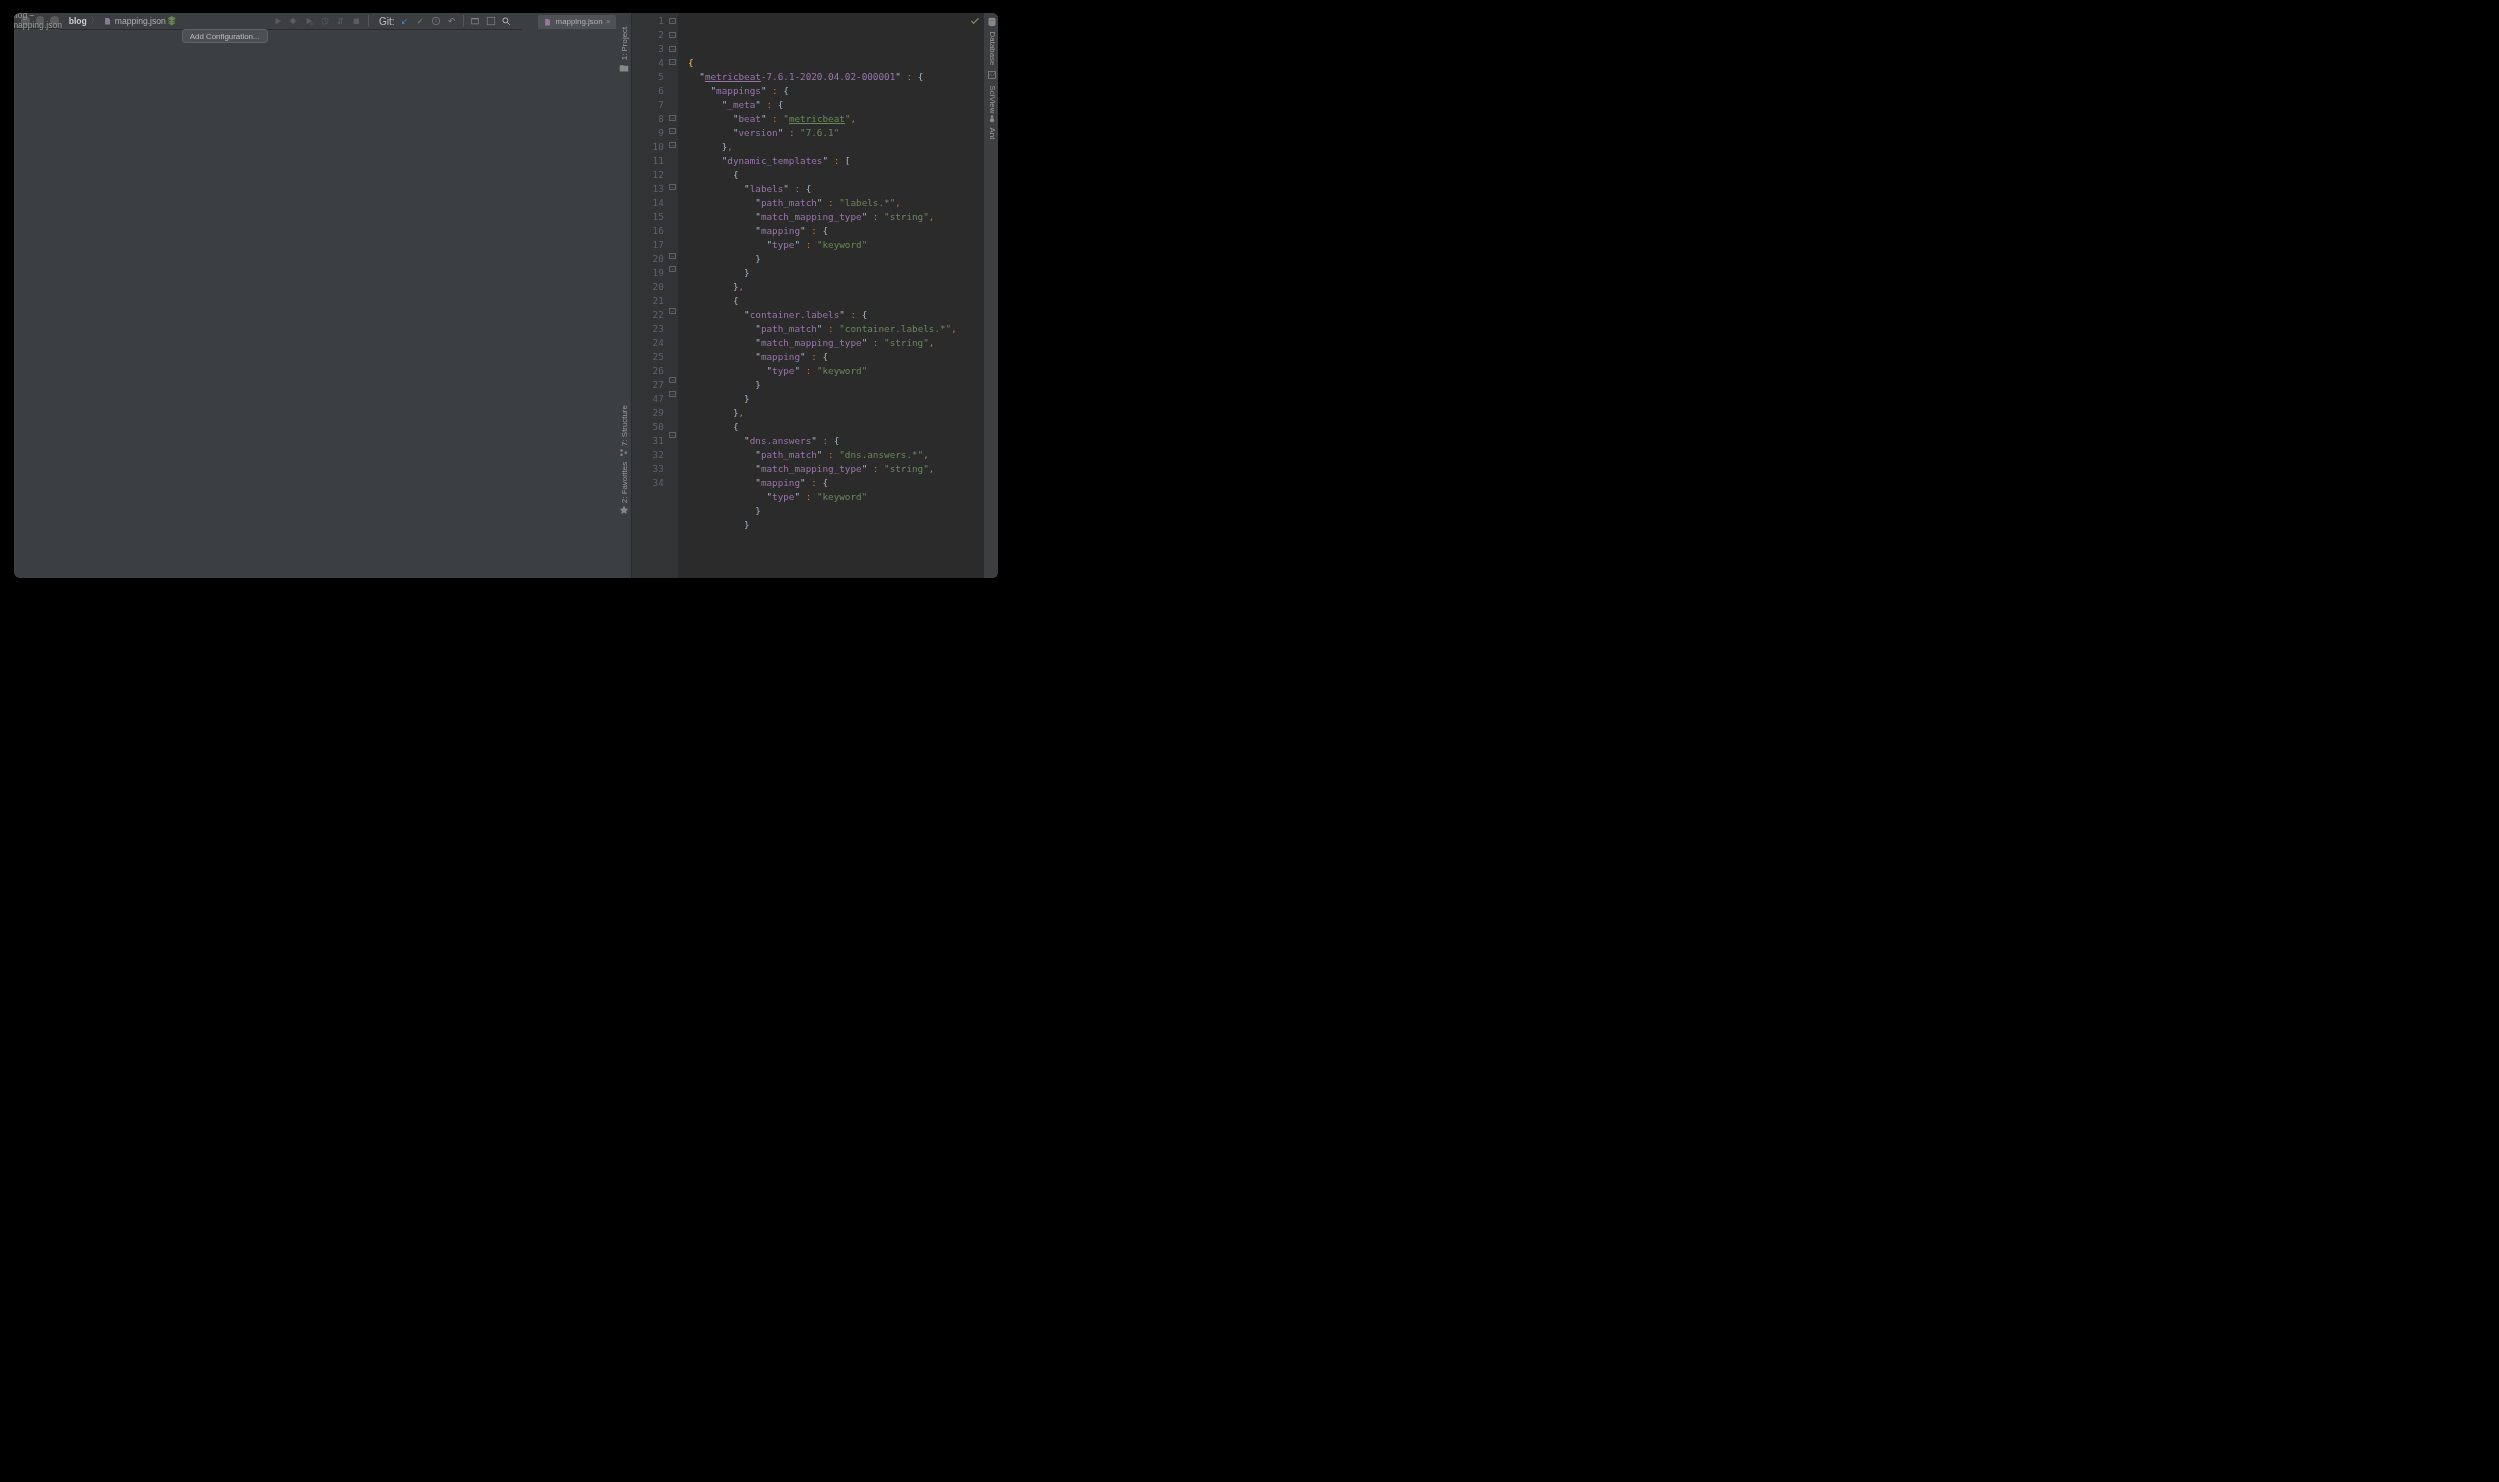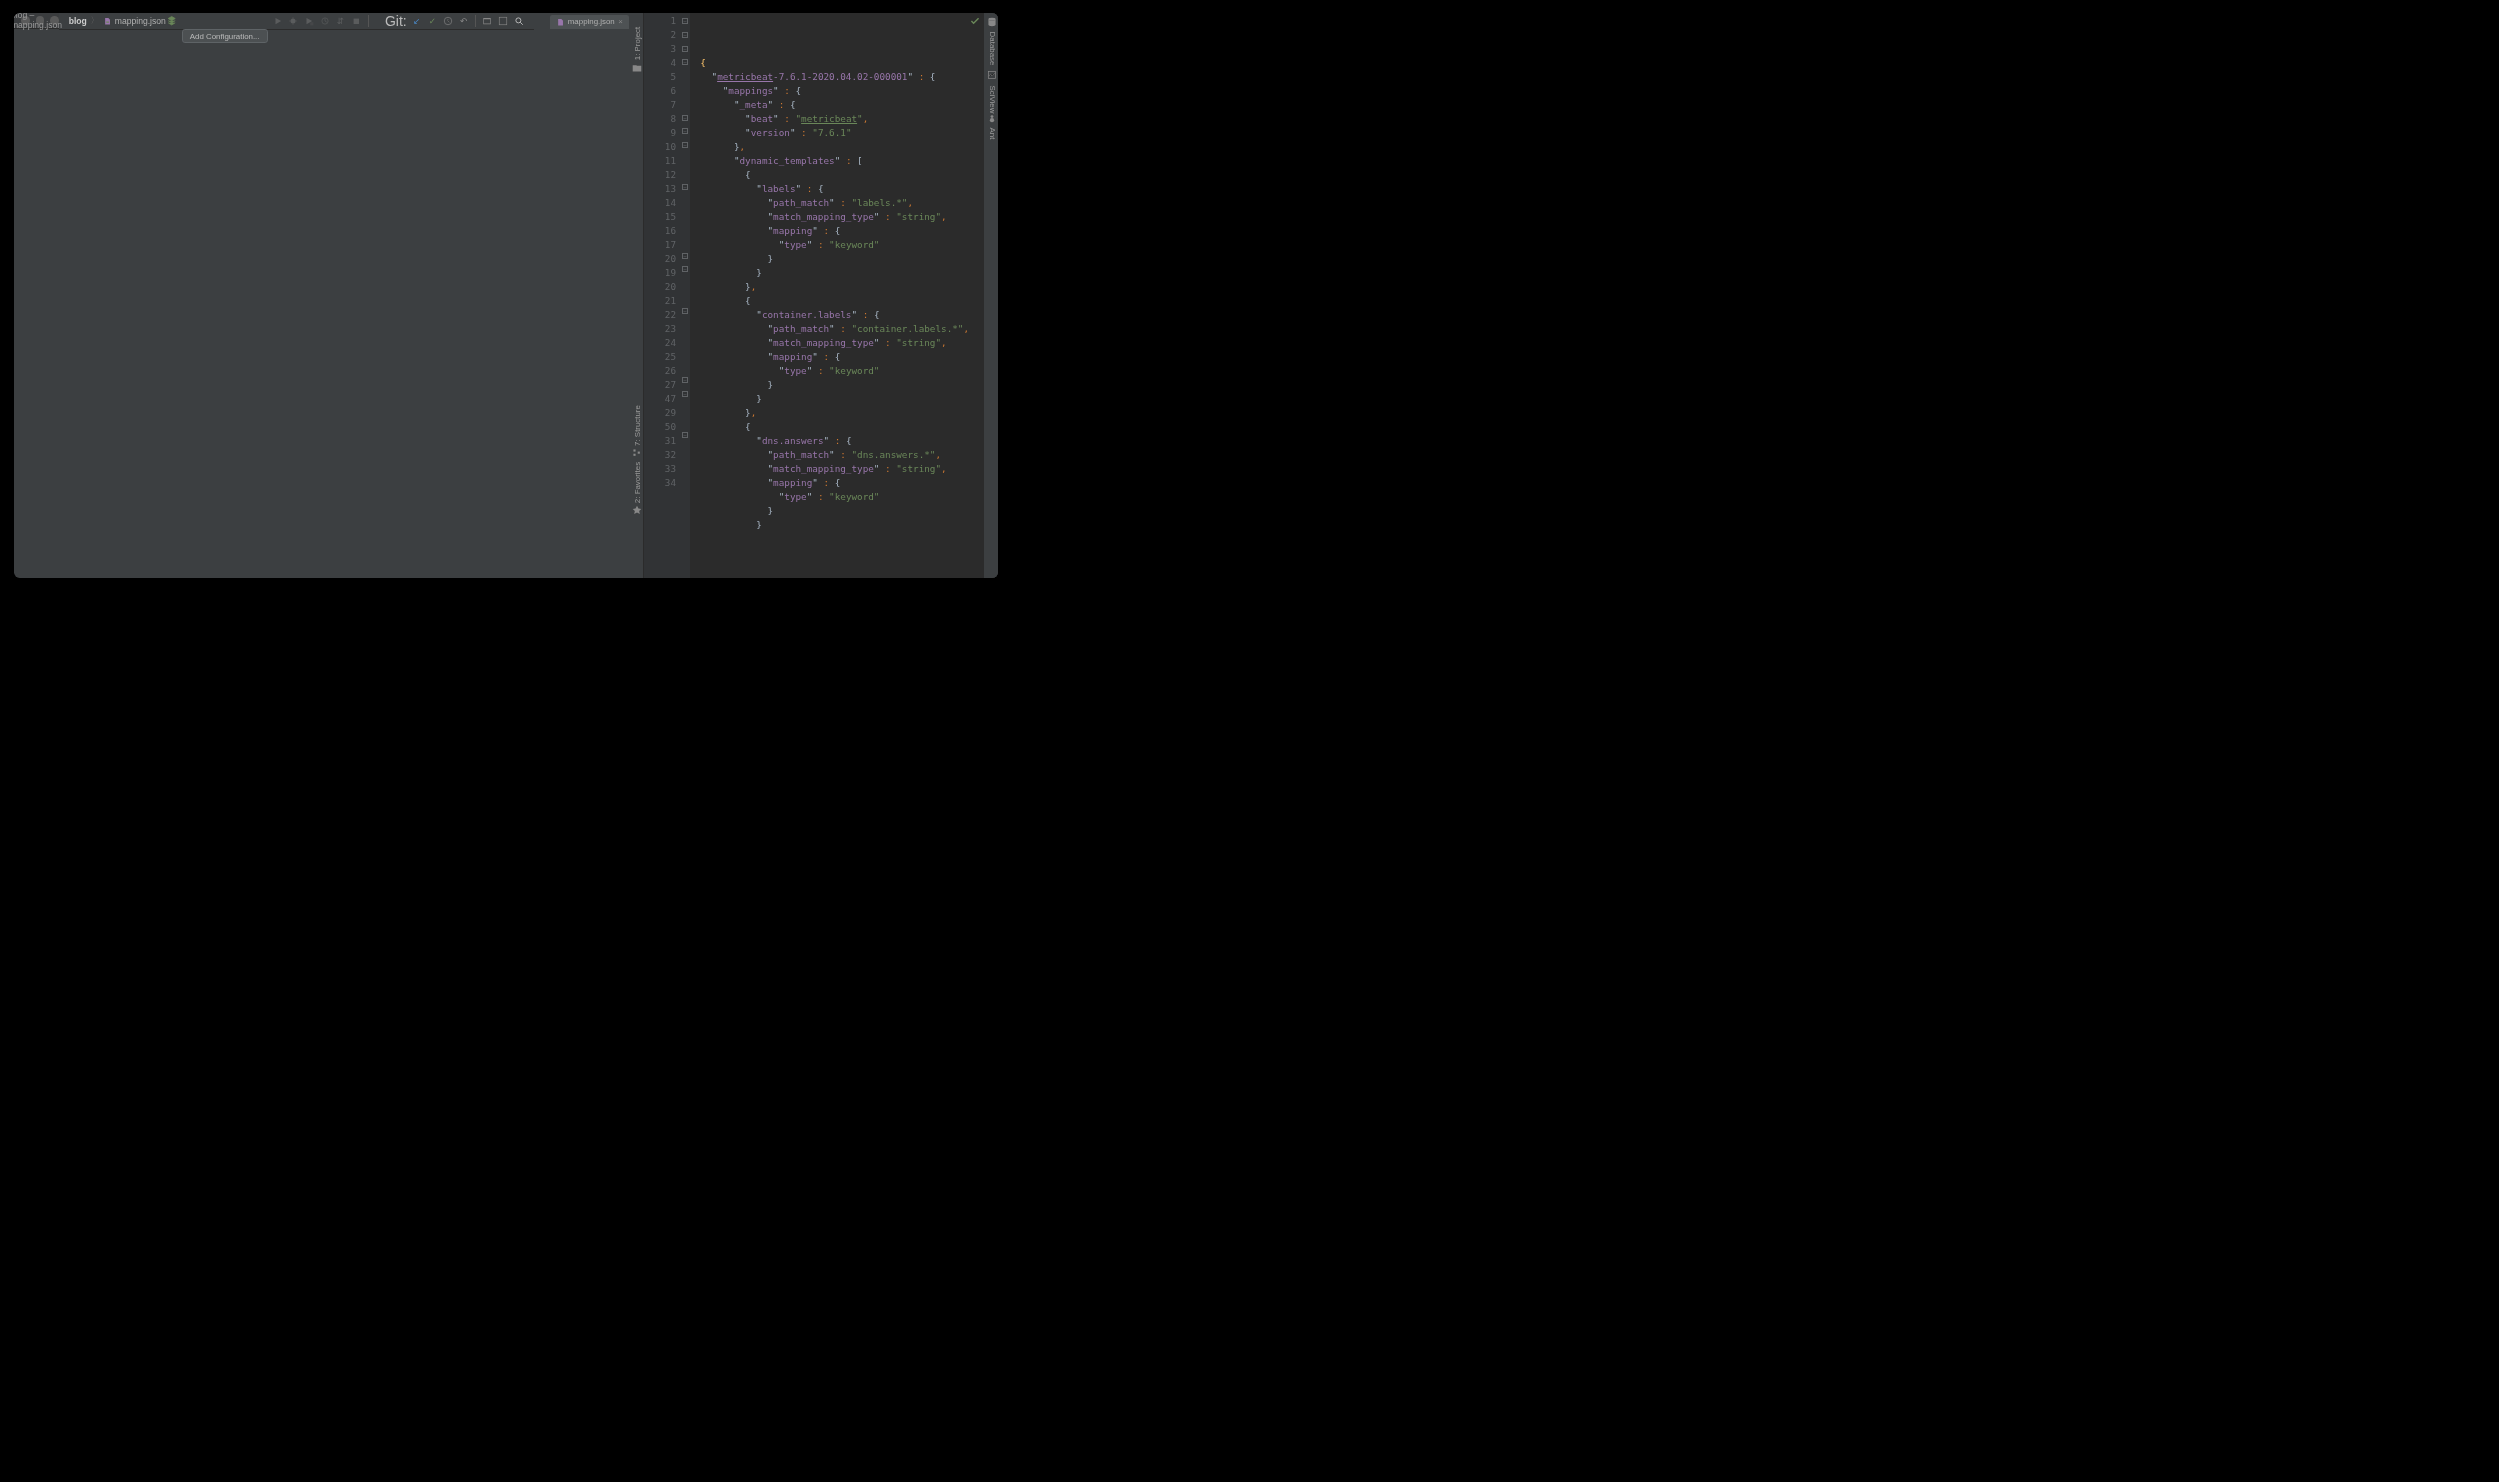--- a/index.html
+++ b/index.html
@@ -63,21 +63,21 @@
   border: 0.7px solid #5e6366;
   border-radius: 2.9px;
   color: #bbb;
   font-size: 7.9px;
   padding: 1.4px 7.2px;
   cursor: pointer;
   margin-top: 30px;
 }
 .tool-ico { width: 11.4px; height: 11.4px; display: flex; align-items: center; justify-content: center; color: #888; }
 .tool-ico.disabled { opacity: .4; }
-.git-label { color: #bbb; font-size: 14px; margin-left: 11px; }
+.git-label { color: #bbb; font-size: 10px; margin-left: 5px; }
 .tool-green { color: #6A8759; }
 
 .tabrow {
   height: 15.7px;
   background: #3c3f41;
   display: flex;
   align-items: stretch;
   padding-left: 15.7px;
 }
 .tab {

